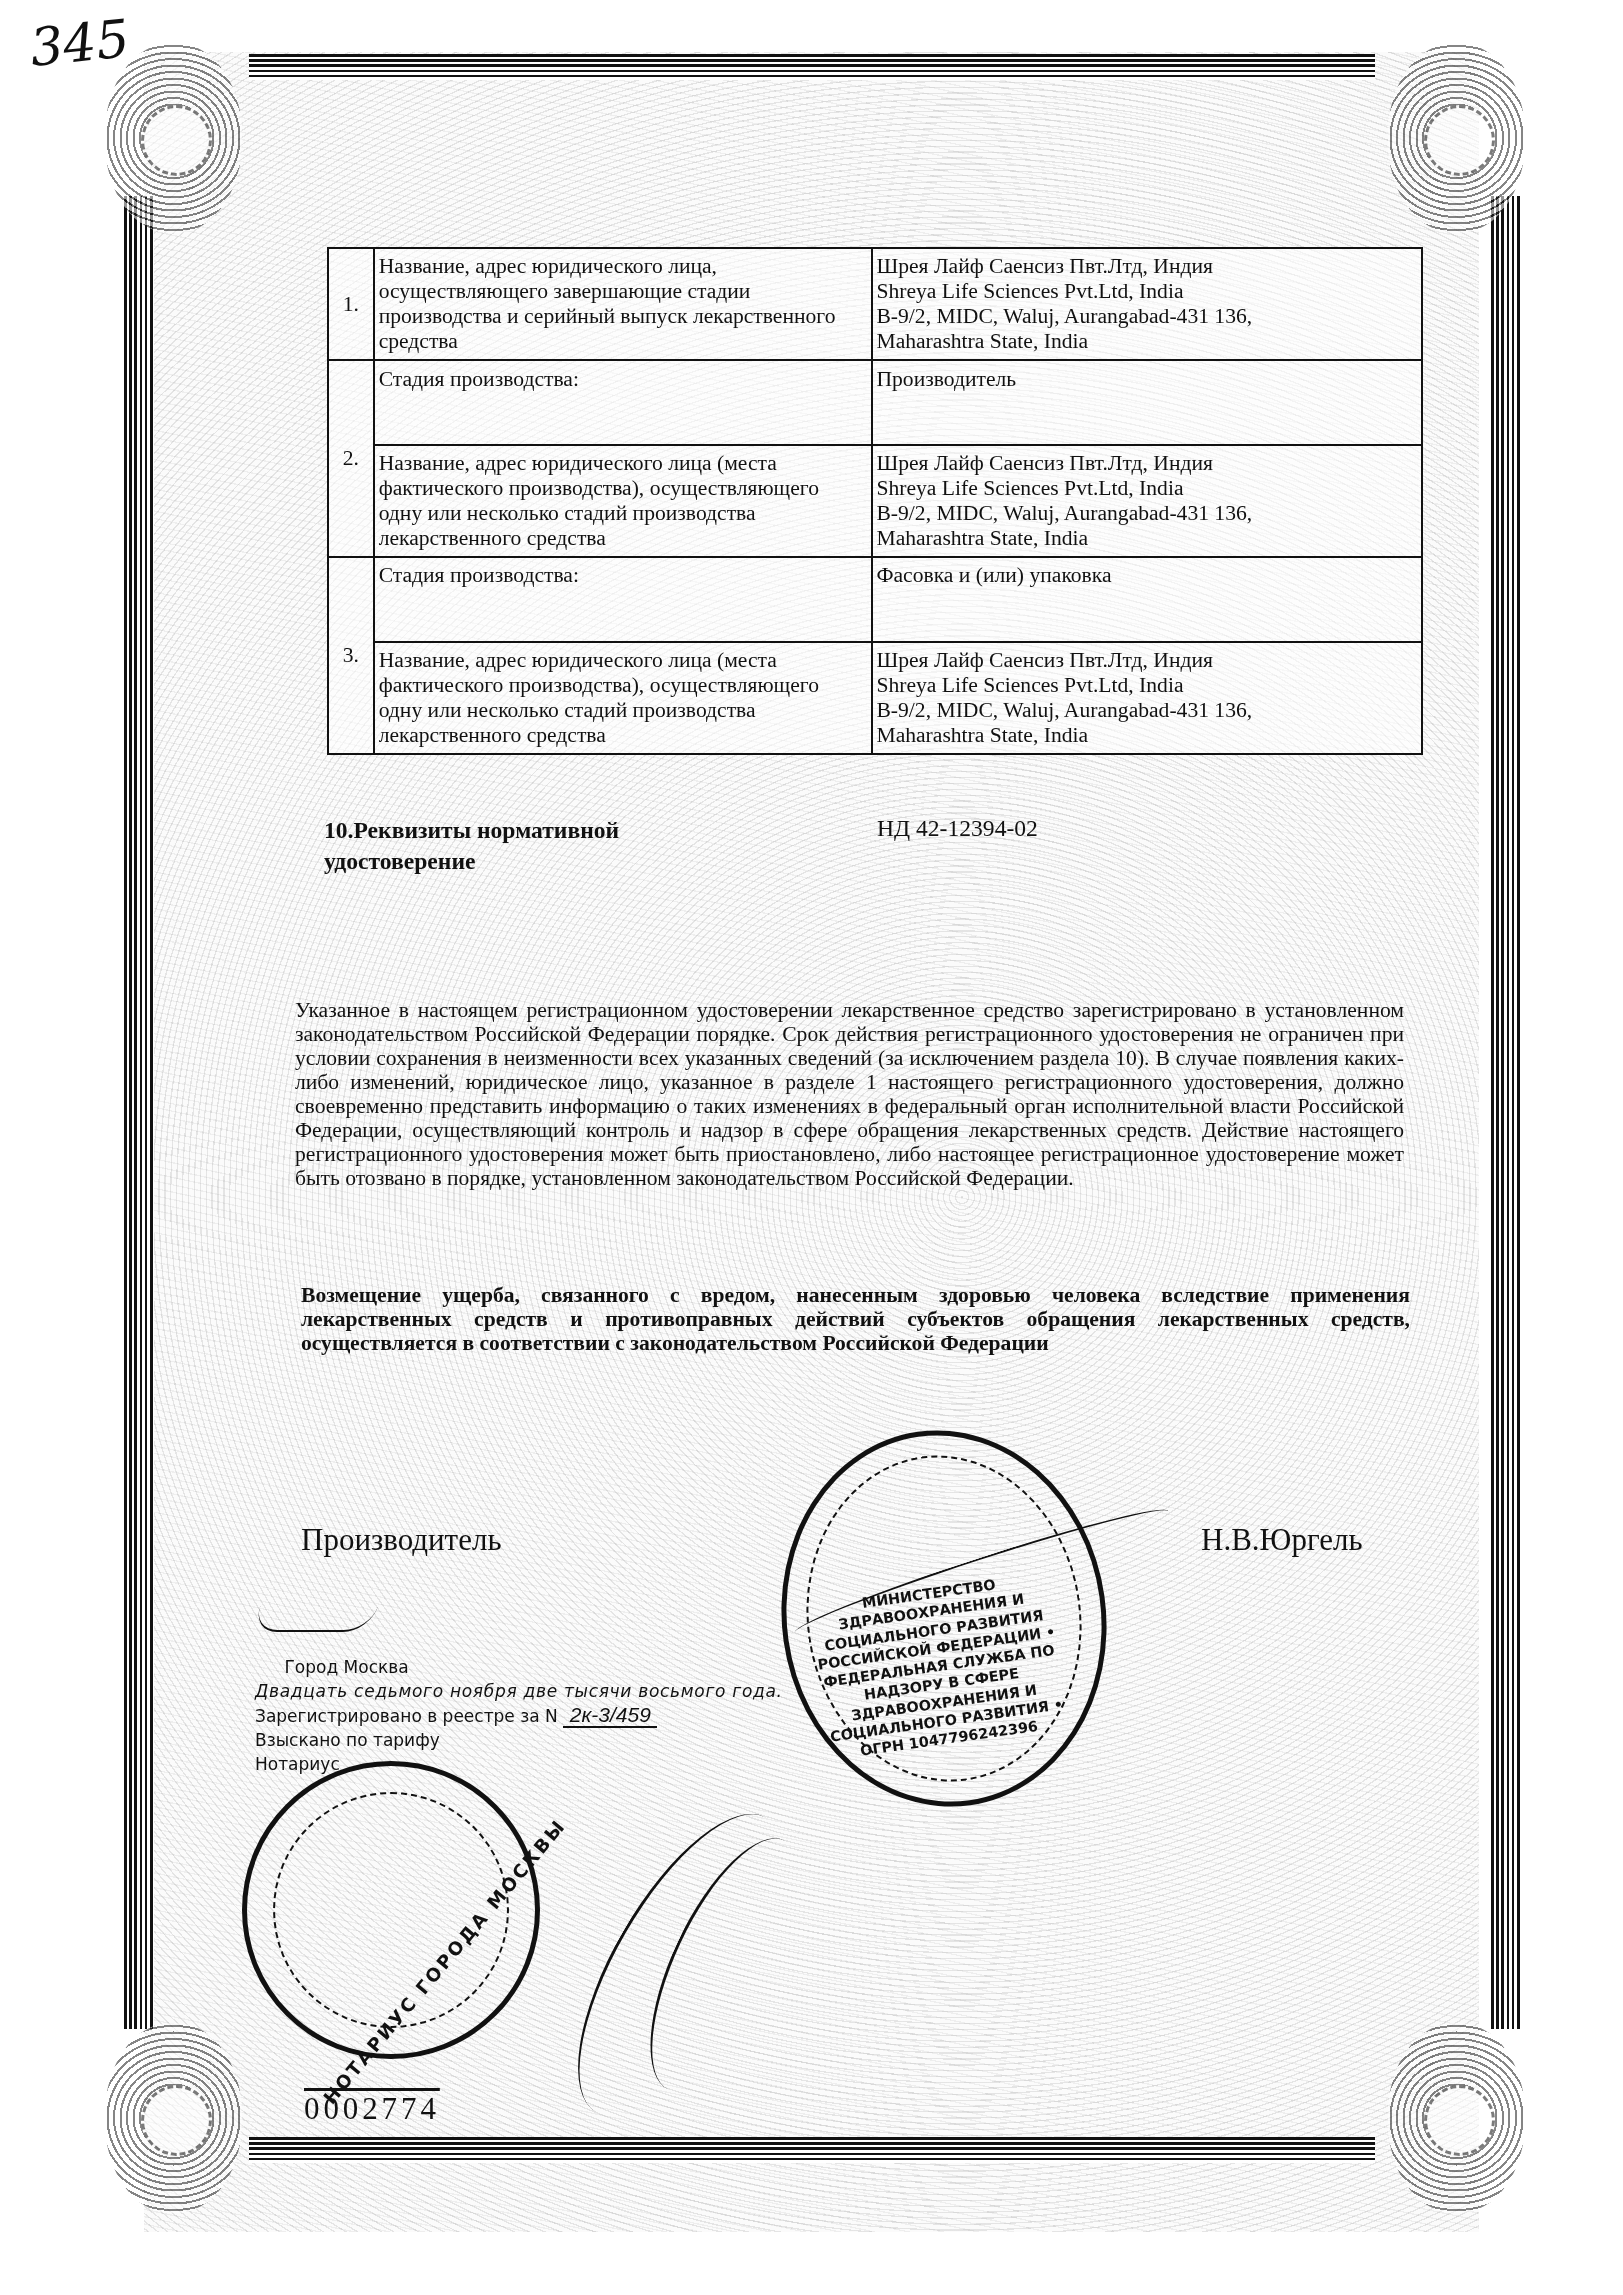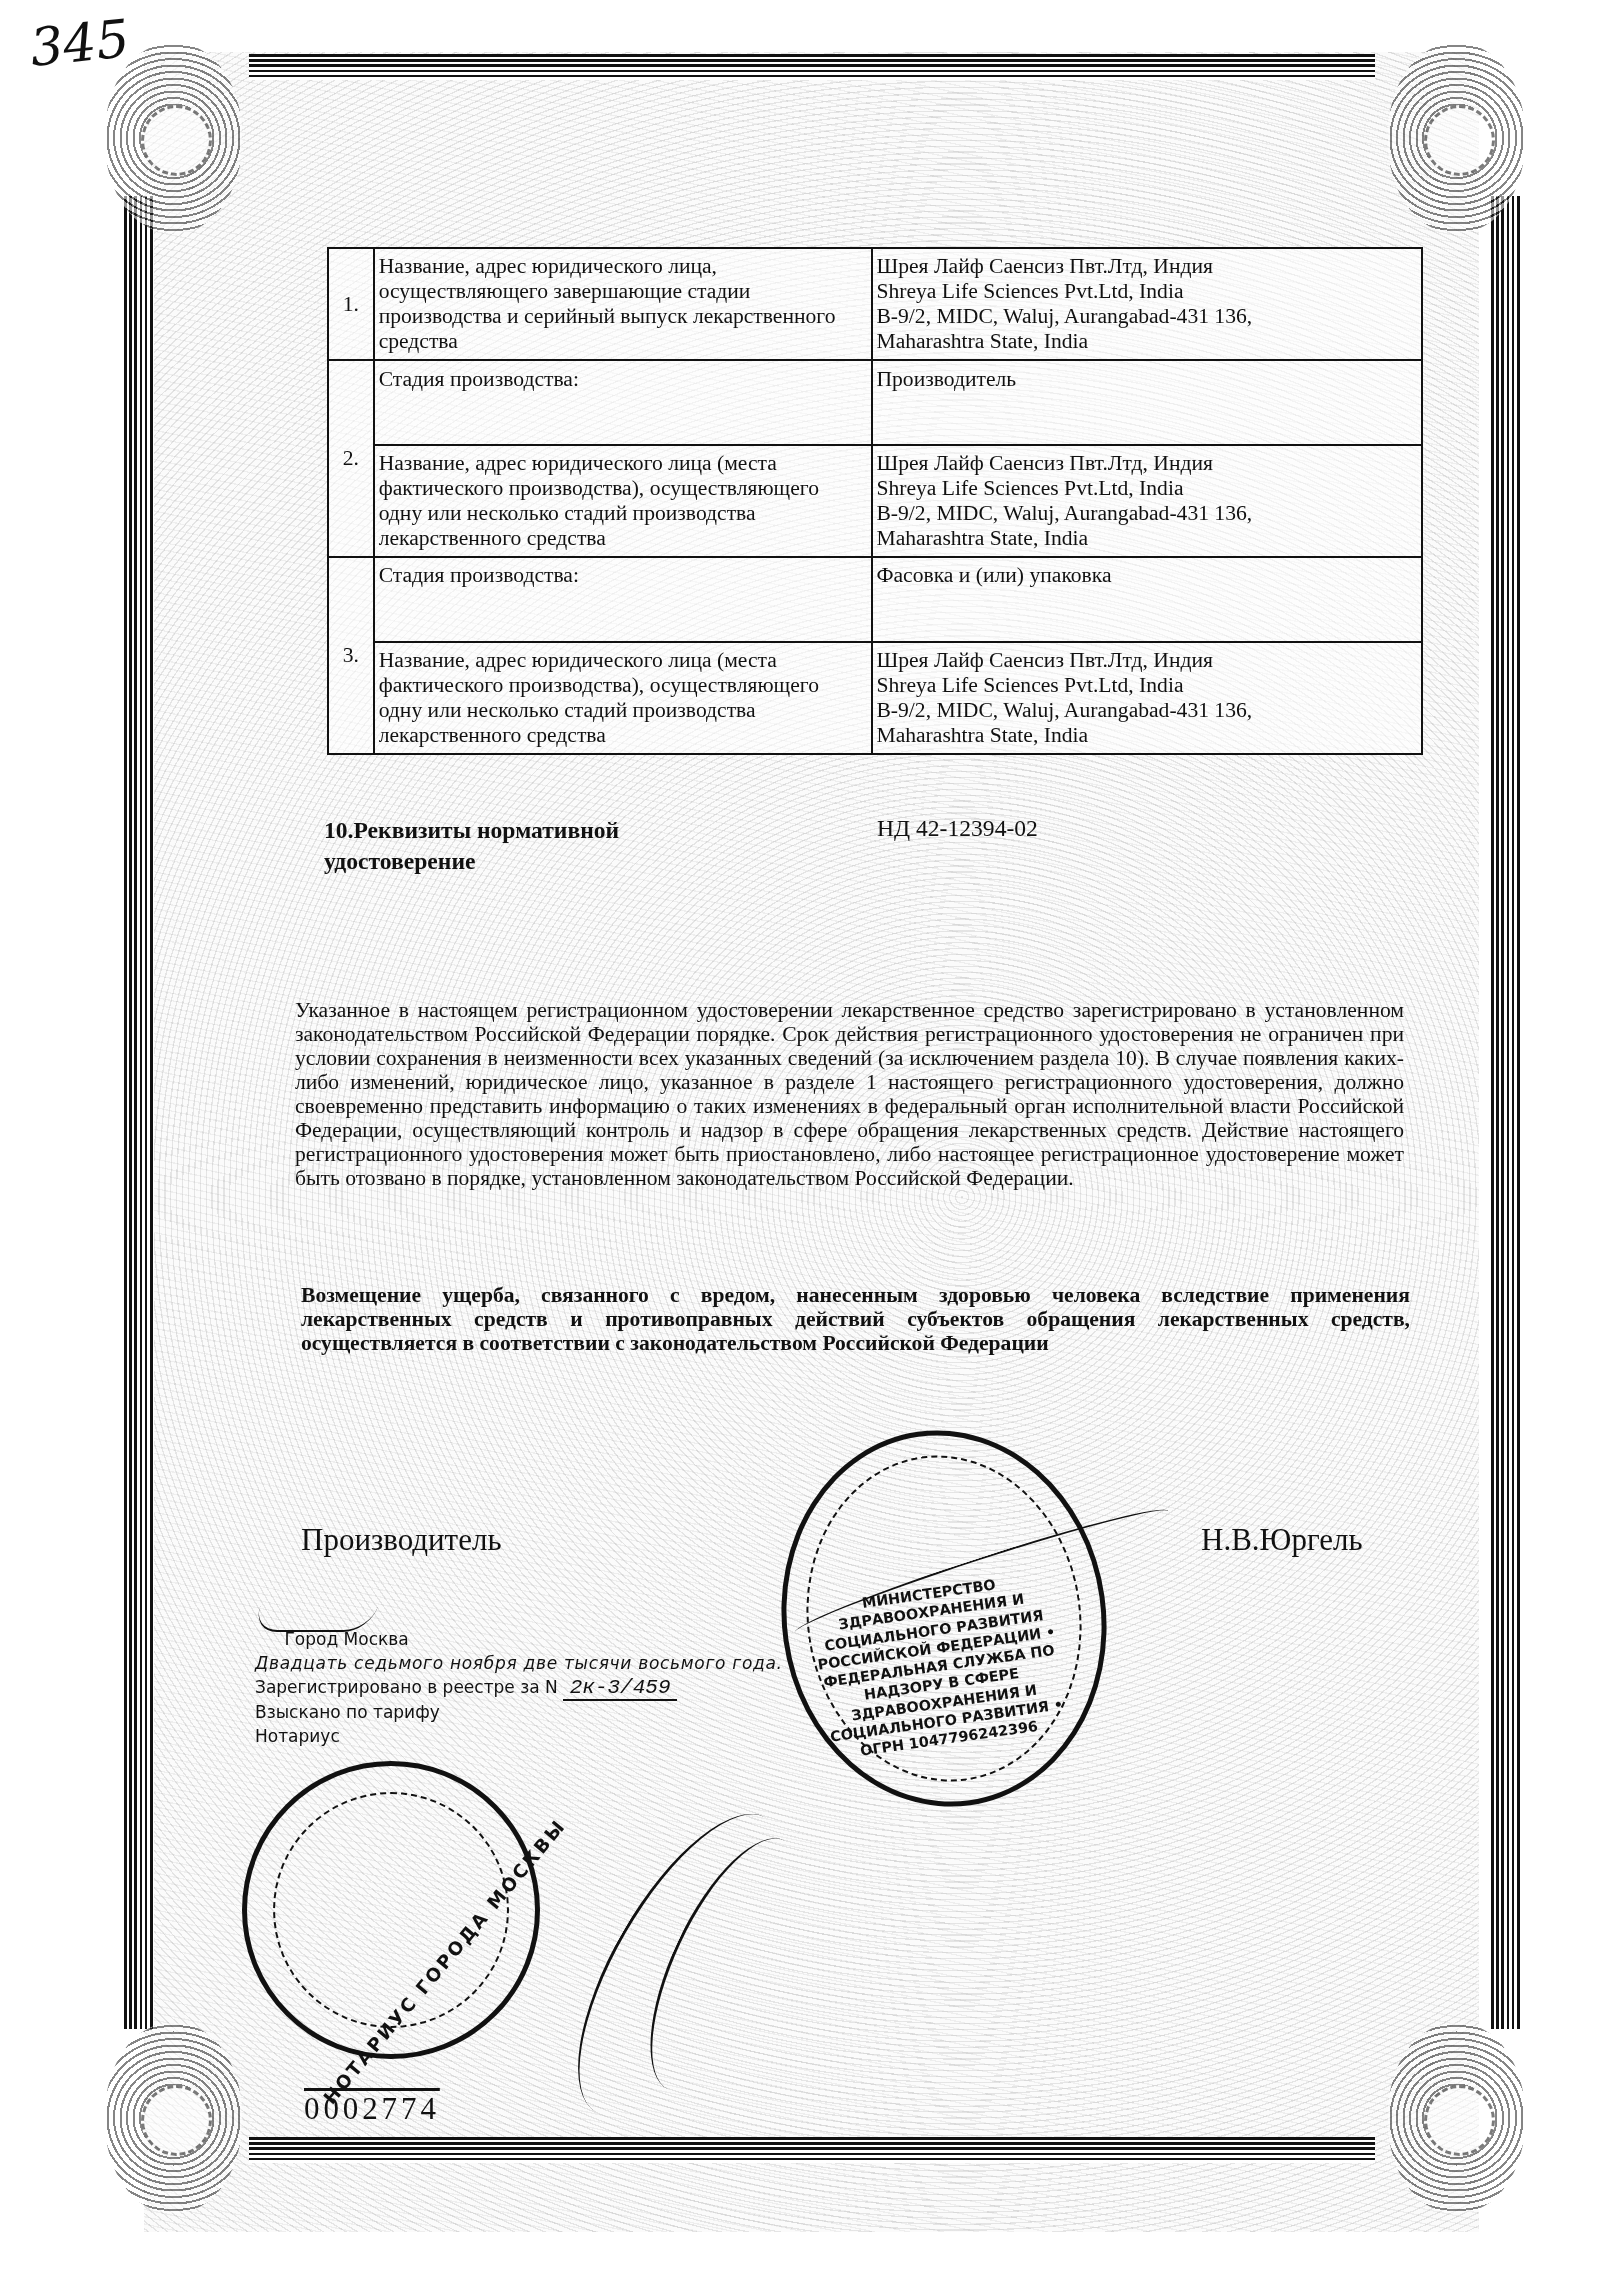--- a/index.html
+++ b/index.html
@@ -79,25 +79,25 @@
 
     .sign-mark {
       position: absolute; left: 262px; top: 1571px; width: 118px; height: 59px;
       border-bottom: 2.6px solid #111; transform: skewX(-20deg); border-radius: 0 0 26px 26px;
     }
 
     .notary {
       position: absolute; left: 255px; top: 1627px; width: 550px;
       font-family: "DejaVu Sans", sans-serif; font-size: 17px; line-height: 24px;
     }
-    .notary .city { padding-left: 29.5px; }
+    .notary .city { padding-left: 29.5px; margin-top: 28px; }
     .notary .date { font-style: italic; letter-spacing: 0.7px; }
     .notary .body { text-indent: 19.6px; text-align: justify; }
     .notary .reg-num {
-      font-family: Liberation Mono, monospace; font-style: italic; font-size: 21px;
+      font-family: Liberation Sans, sans-serif; font-style: italic; font-size: 21px;
       border-bottom: 2px solid #111; padding: 0 6.5px;
     }
 
     .stamp-main {
       position: absolute; left: 782px; top: 1430px; width: 314px; height: 367px;
       border: 5.2px solid #111; border-radius: 50%;
       transform: rotate(-8deg);
     }
     .stamp-main::before {
       content: ""; position: absolute; inset: 19.6px; border: 2.6px dashed #111; border-radius: 50%;

